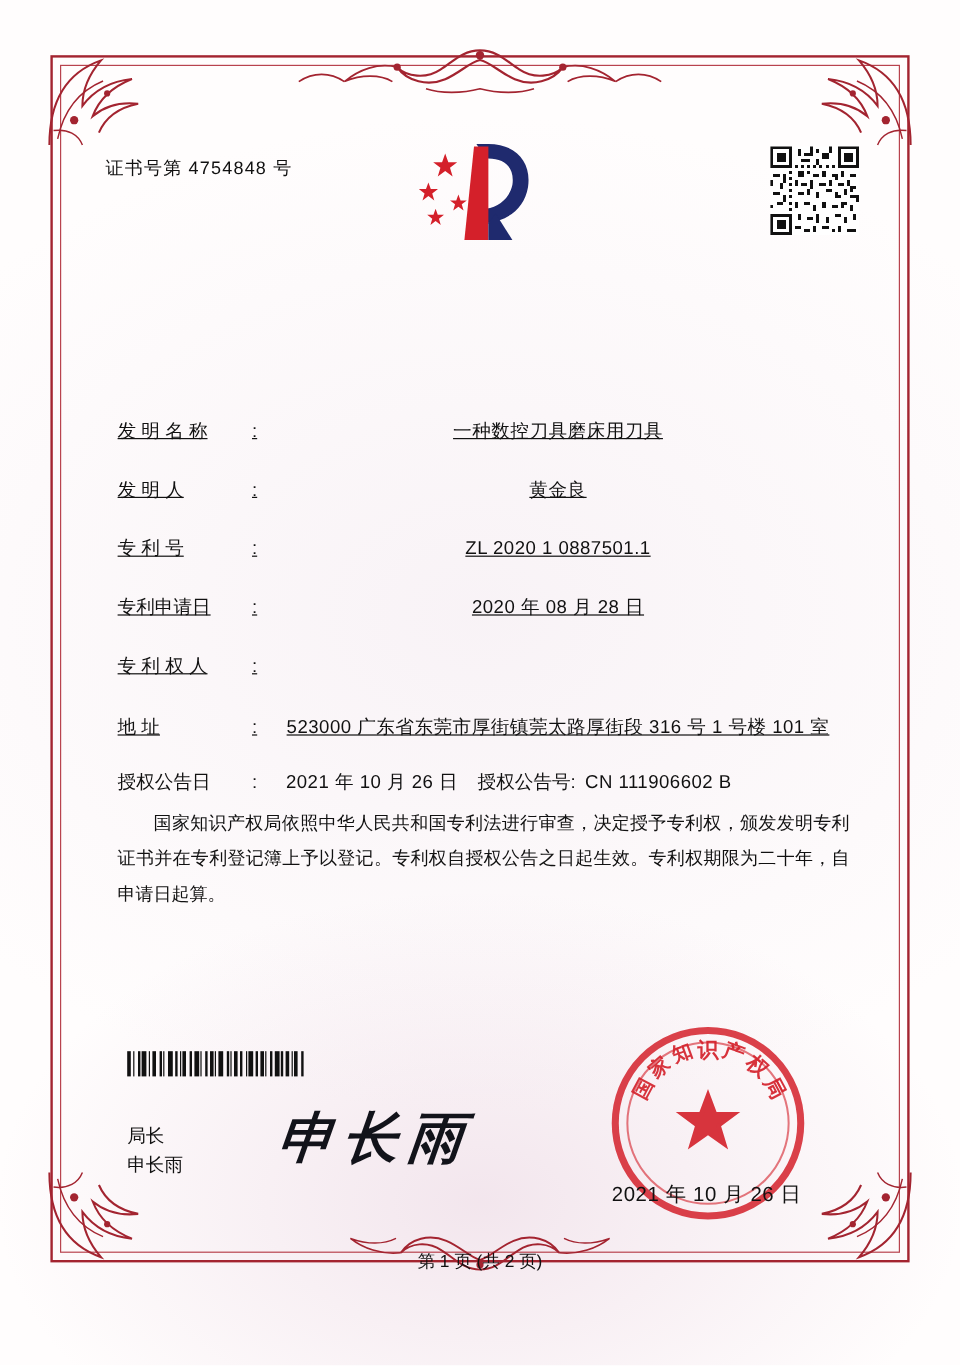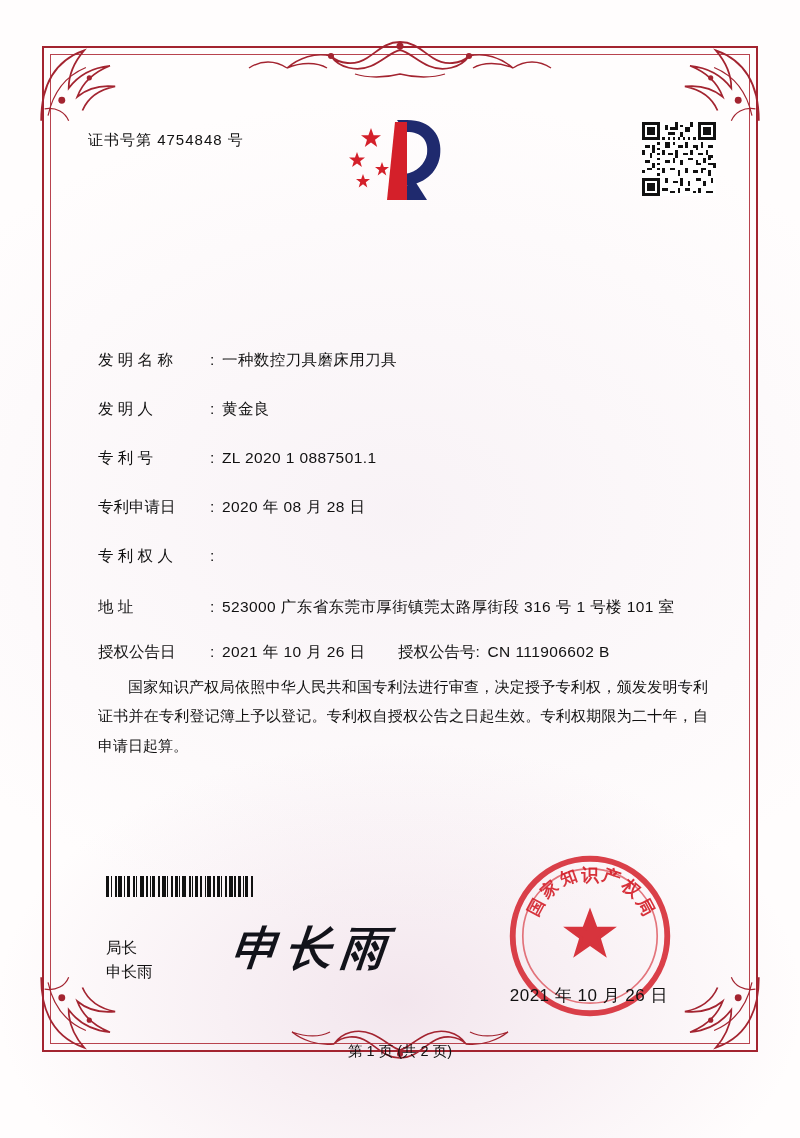--- a/index.html
+++ b/index.html
@@ -132,35 +132,37 @@
     top: 348px;
     font-size: 15.5px;
     color: #111;
     font-family: "Liberation Sans", sans-serif;
   }
   .field-row {
     display: flex;
     align-items: baseline;
     margin-bottom: 25px;
     line-height: 1.55;
+    text-decoration: underline;
   }
   .field-label {
     flex: 0 0 112px;
     display: flex;
     justify-content: space-between;
     letter-spacing: 0;
     white-space: nowrap;
   }
   .field-colon {
     flex: 0 0 12px;
     text-align: left;
   }
   .field-value {
     flex: 1 1 auto;
     letter-spacing: 0.4px;
+    text-align: center;
   }
   .field-row.addr { margin-bottom: 22px; }
   .field-row.addr .field-value { line-height: 1.75; }
 
   .dual-row {
     display: flex;
     align-items: baseline;
     margin-bottom: 20px;
   }
   .dual-left { display: flex; align-items: baseline; flex: 0 0 300px; }

